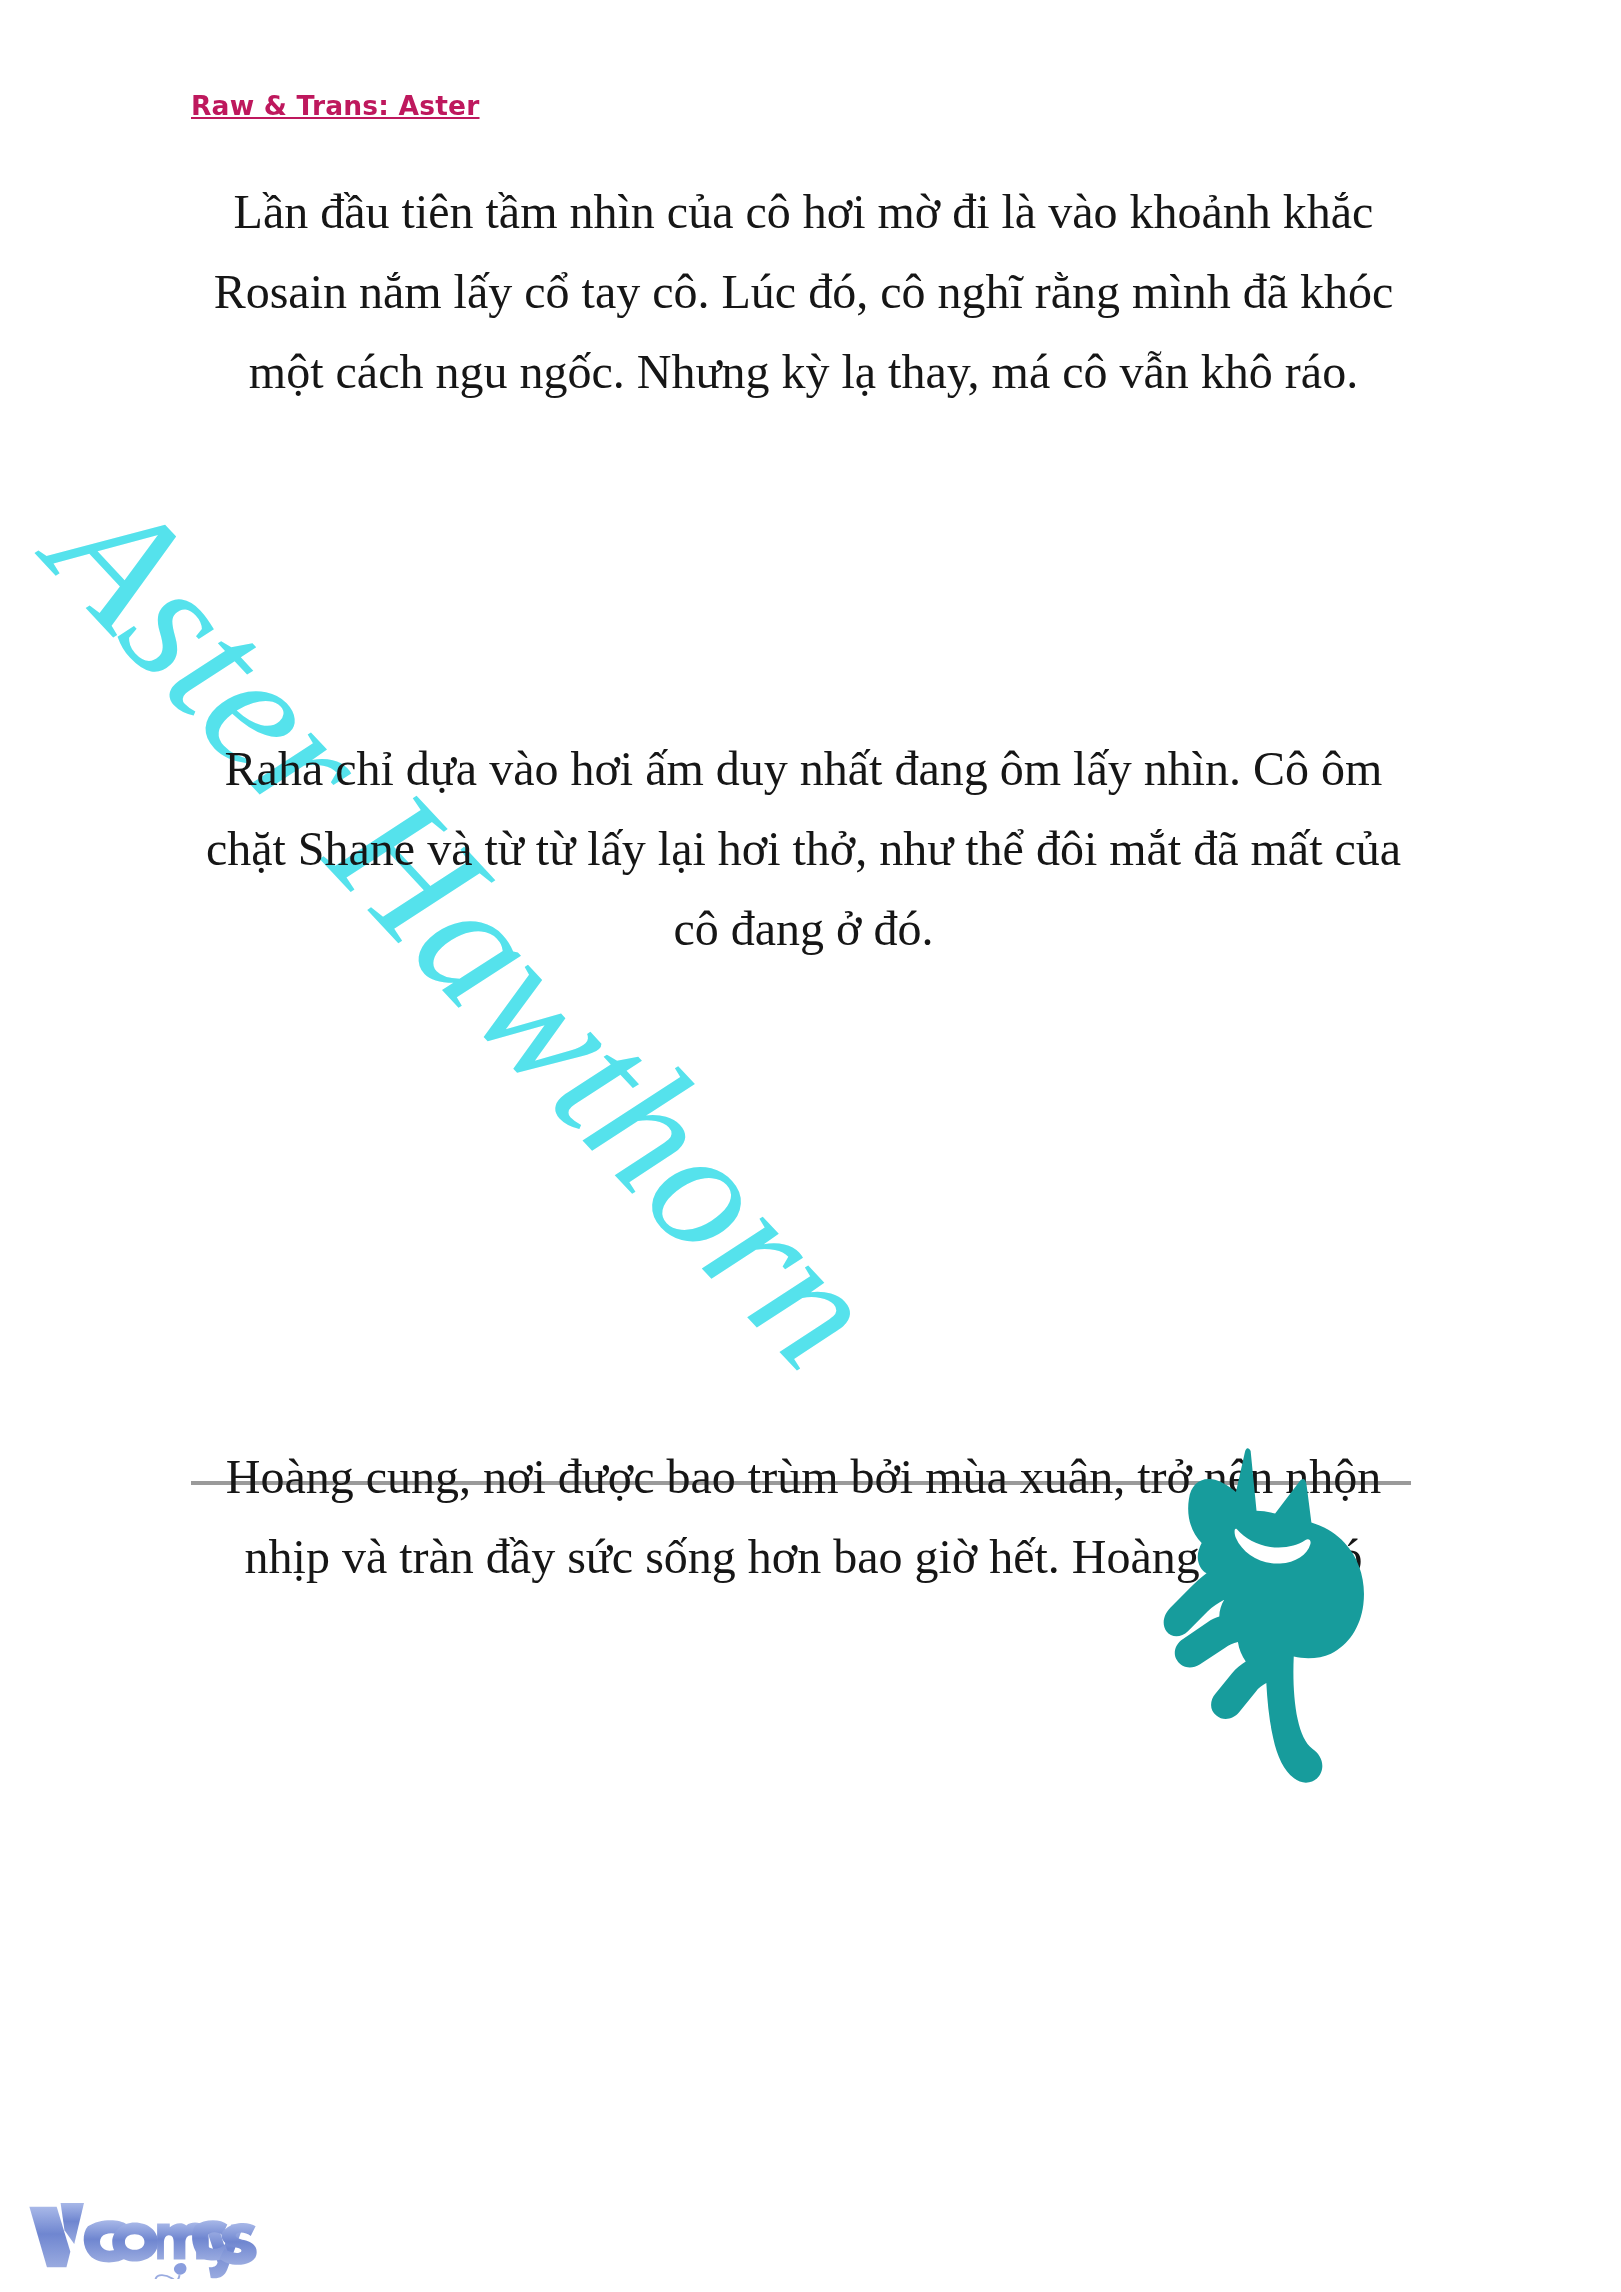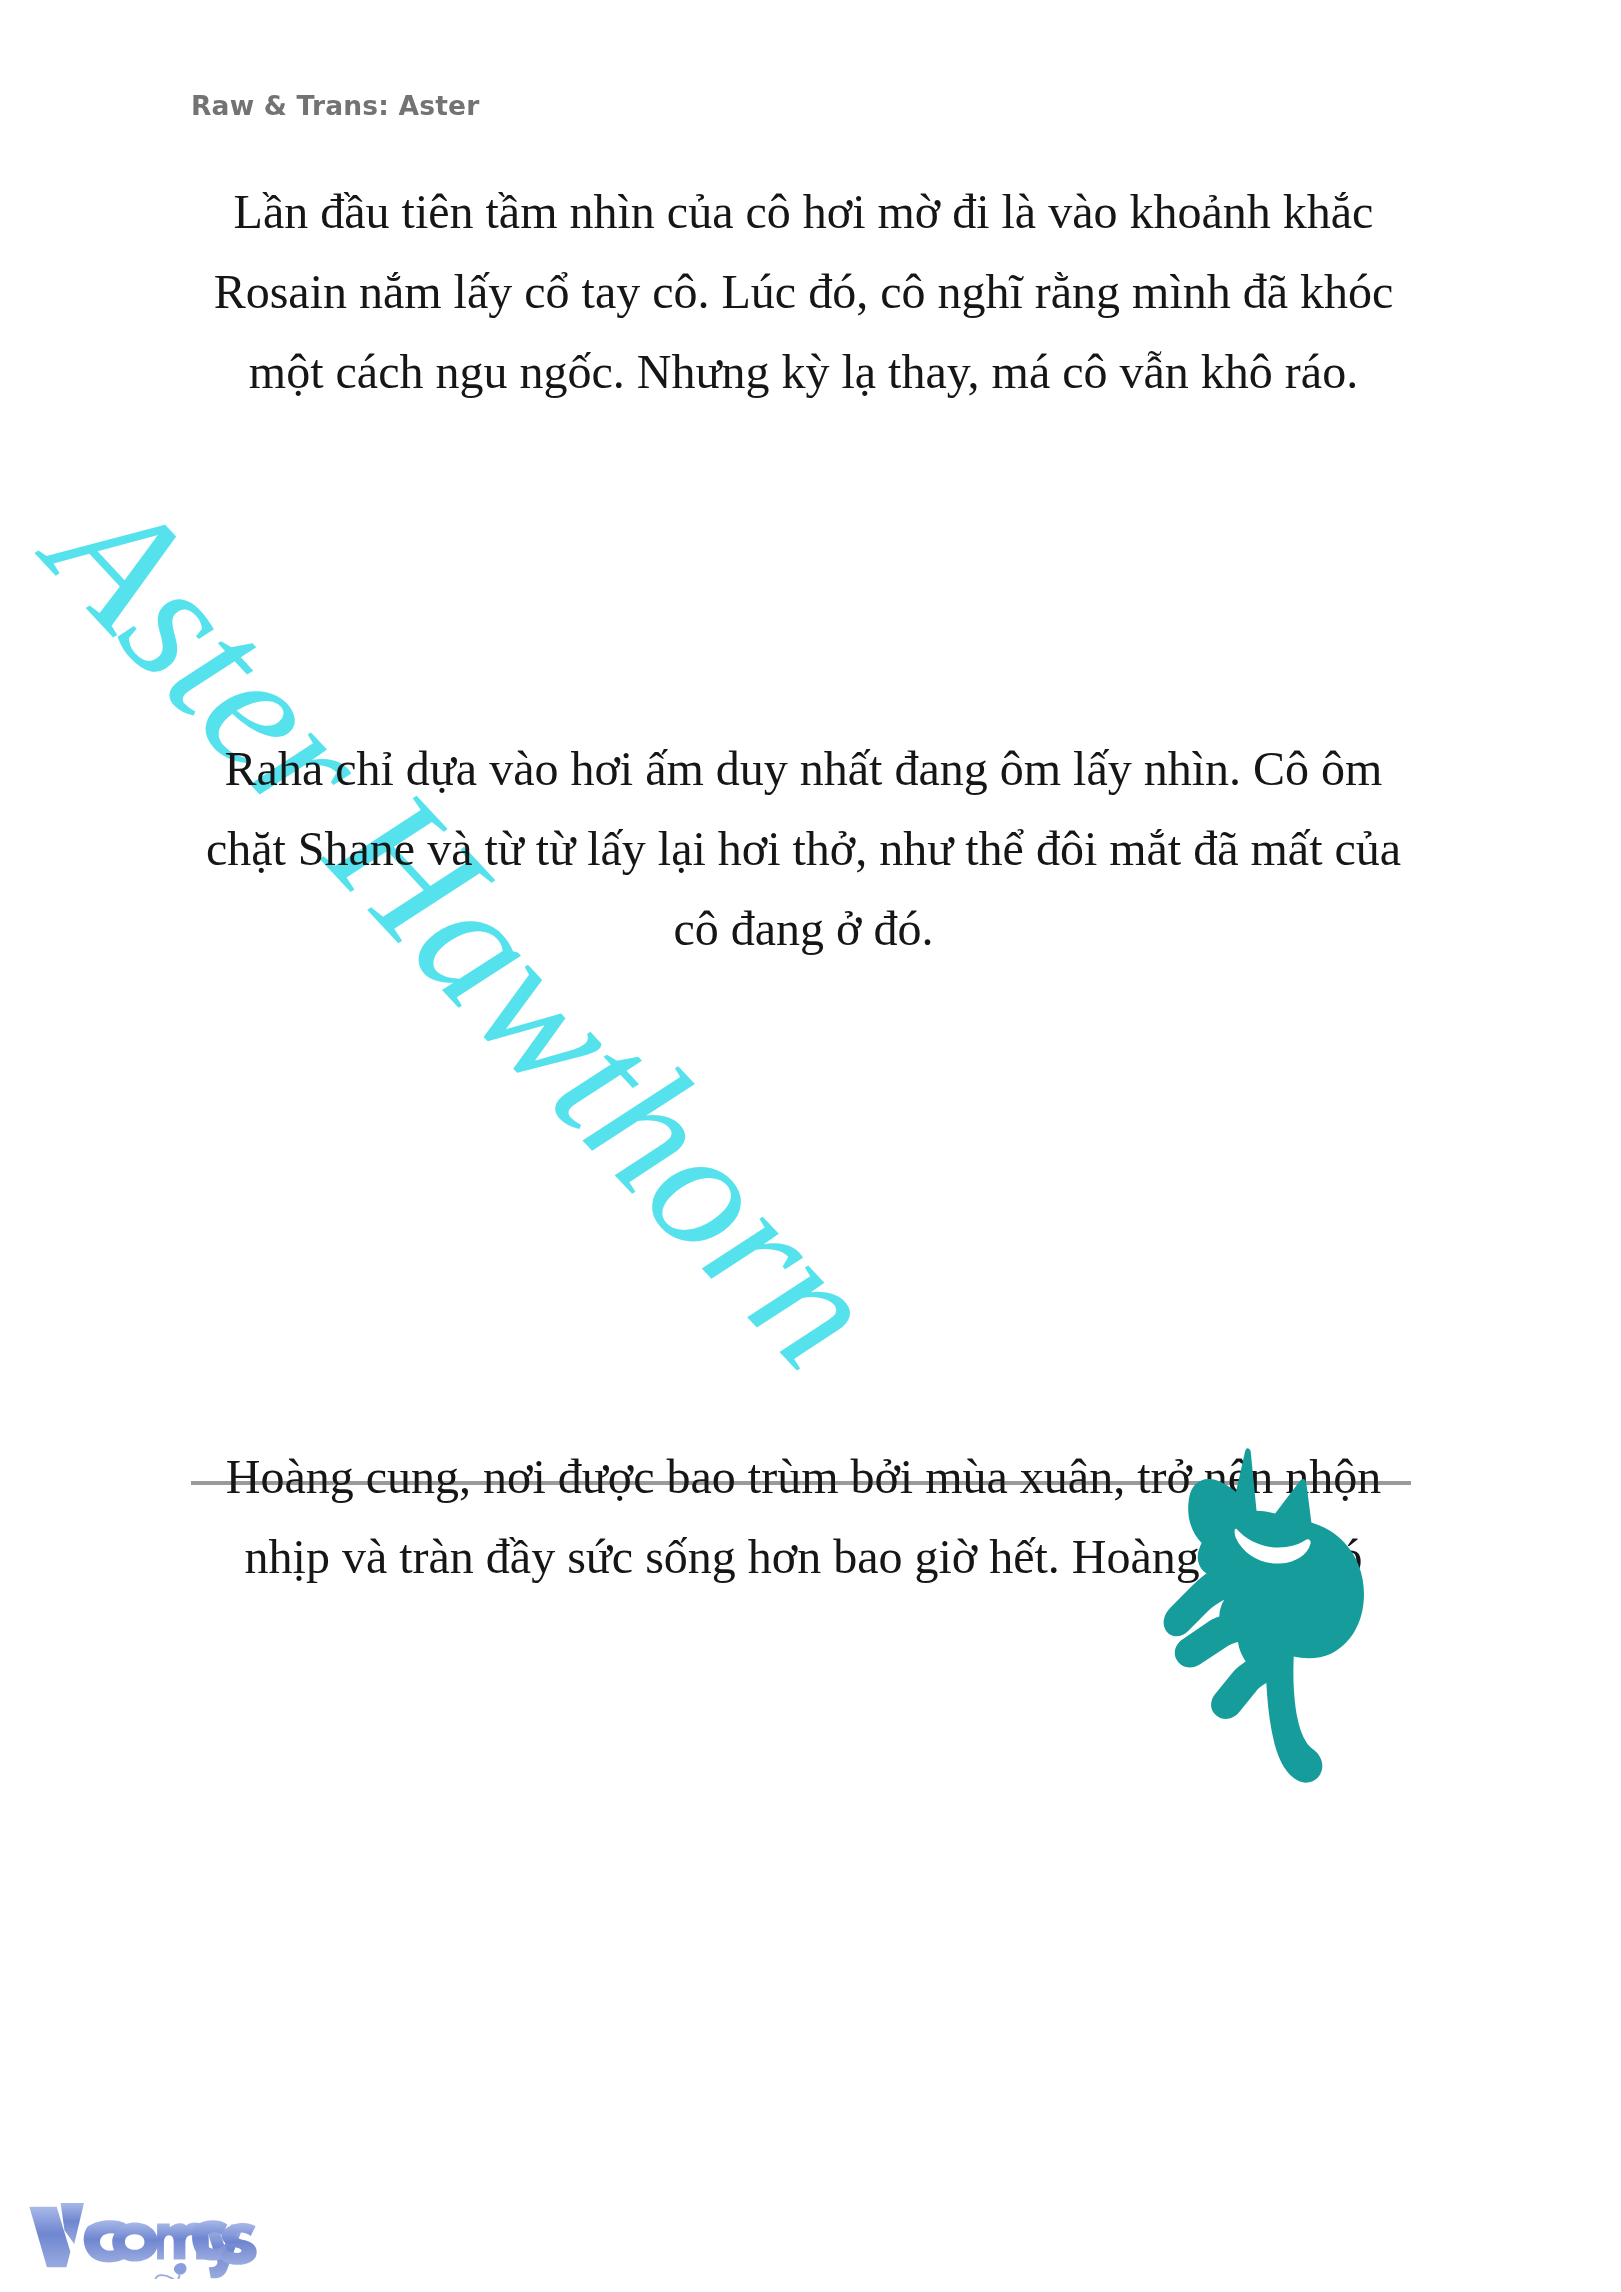--- a/index.html
+++ b/index.html
@@ -19,23 +19,24 @@
   }
 
   
   .doc-header {
     position: absolute;
     left: 191px;
     top: 90px;
     font-family: "DejaVu Sans", "Liberation Sans", sans-serif;
     font-size: 26.5px;
     font-weight: 600;
-    color: #737373;
+    color: #be185d;
     letter-spacing: 0.2px;
     z-index: 6;
+    text-decoration: underline;
   }
 
   
   .watermark {
     position: absolute;
     left: 147px;
     top: 461px;
     width: 1078px;
     transform: rotate(47deg);
     transform-origin: 0 0;

